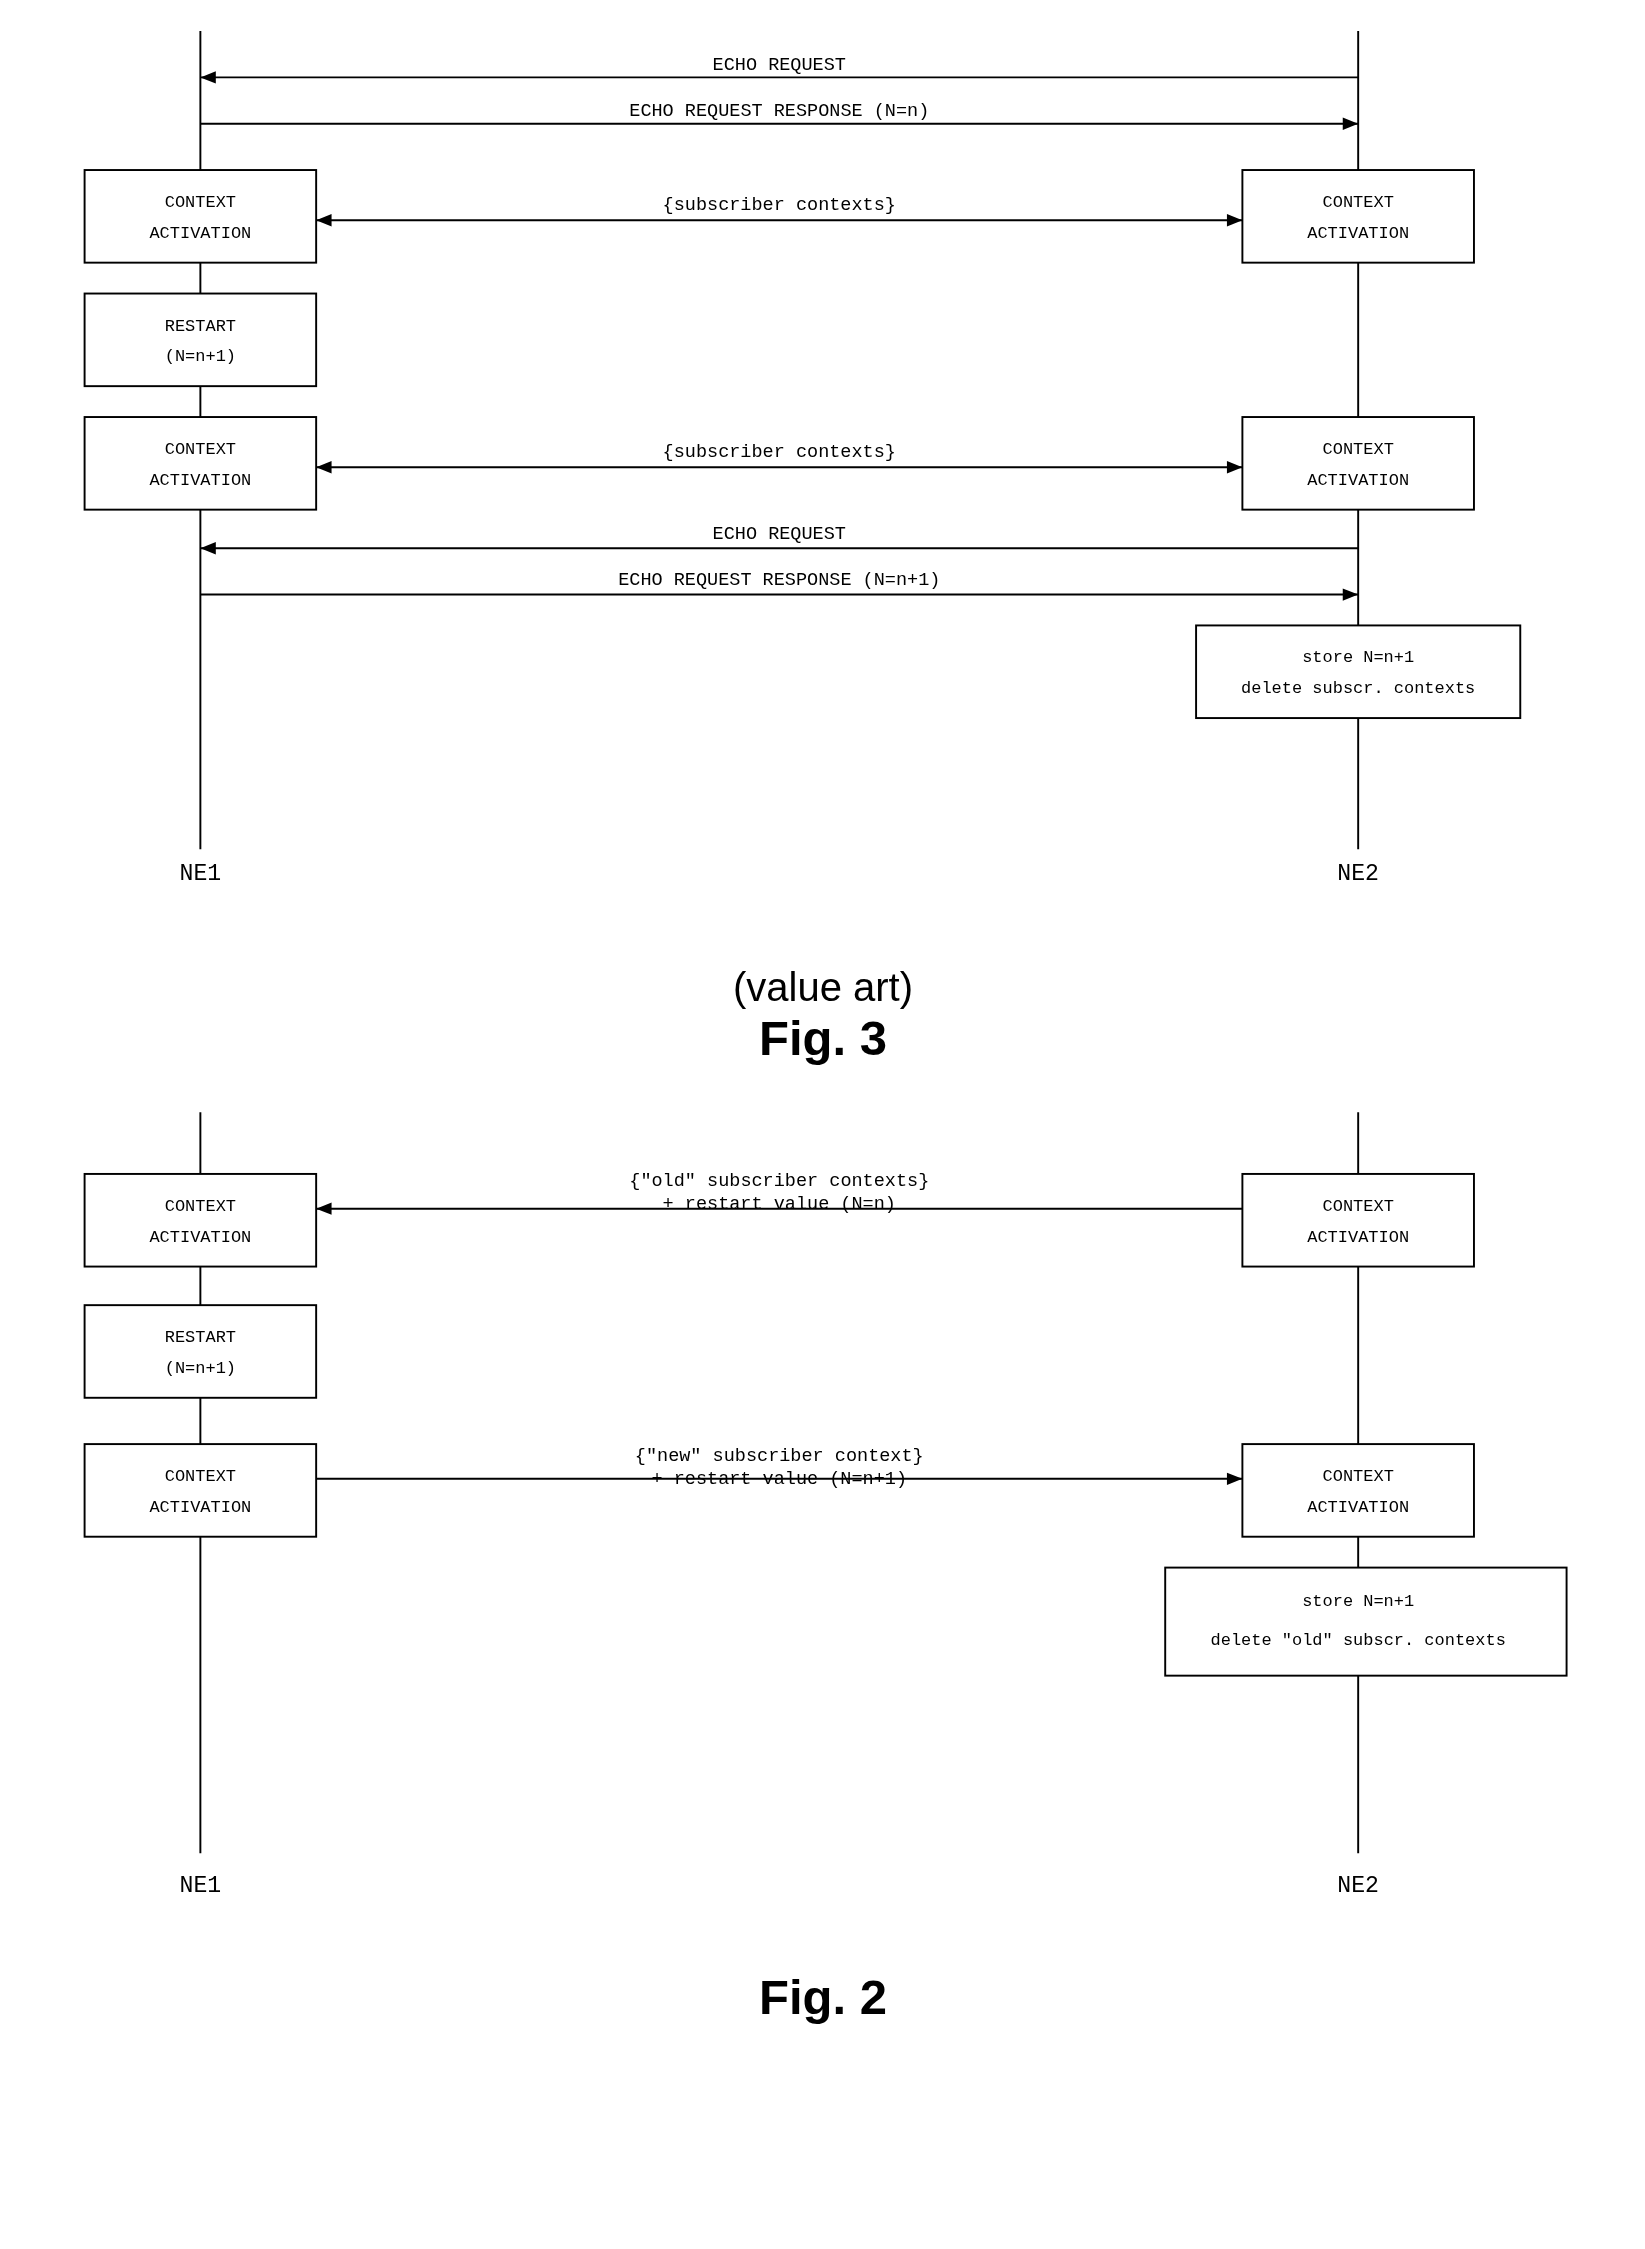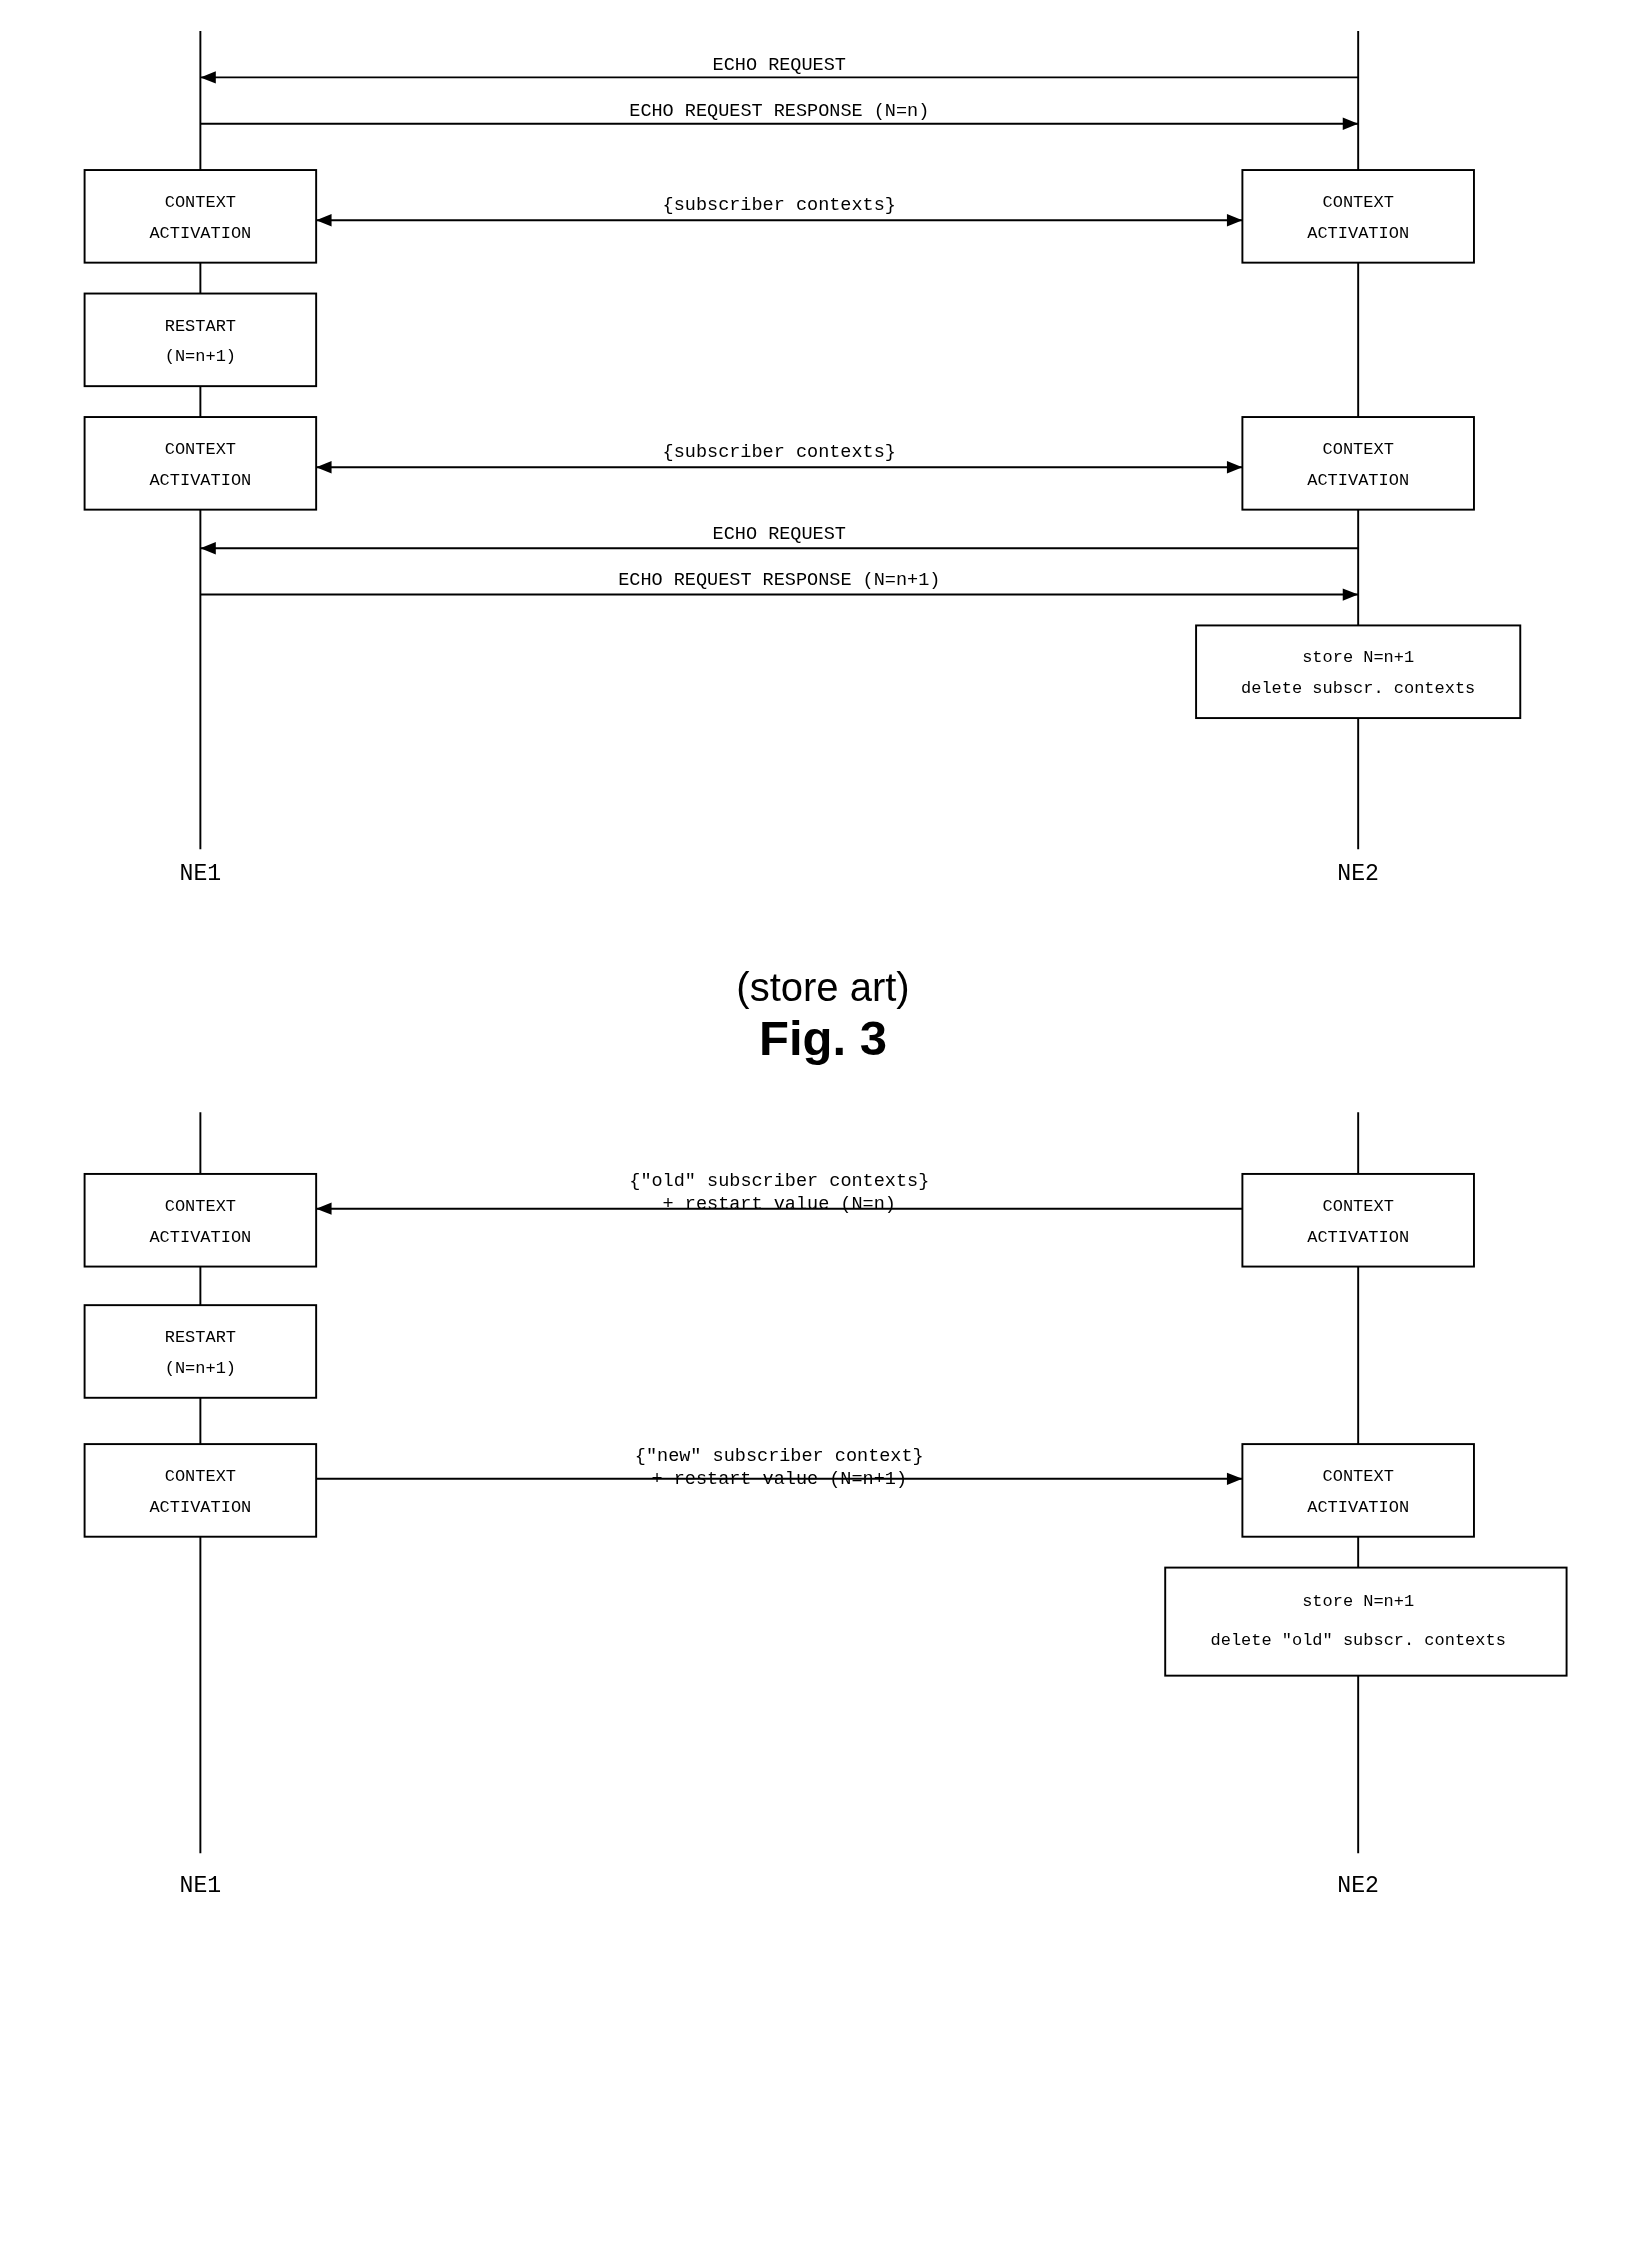--- a/index.html
+++ b/index.html
@@ -140,21 +140,21 @@
       <polygon points="1700,730 1680,722 1680,738" fill="#000"></polygon>
       <text class="msg-text" x="950" y="718">ECHO REQUEST RESPONSE (N=n+1)</text>
 
       <rect class="seq-box" x="1490" y="770" width="420" height="120"></rect>
       <text class="seq-text" x="1700" y="818">store N=n+1</text>
       <text class="seq-text" x="1700" y="858">delete subscr. contexts</text>
 
     </svg>
 
     <div class="fig-title">
-      <span class="prior-art">(store art)</span>
+      <span class="prior-art">(value art)</span>
       <span class="fig-label">Fig. 3</span>
     </div>
   </div>
 
   <div class="figure-container">
     <svg width="1553" height="834" viewBox="0 0 2012 1080">
 
       <line class="lifeline" x1="200" y1="0" x2="200" y2="960"></line>
       <line class="lifeline" x1="1700" y1="0" x2="1700" y2="960"></line>
 
@@ -190,16 +190,19 @@
       <polygon points="1550,475 1530,467 1530,483" fill="#000"></polygon>
       <text class="msg-text" x="950" y="452">{"new" subscriber context}</text>
       <text class="msg-text" x="950" y="482">+ restart value (N=n+1)</text>
 
       <rect class="seq-box" x="1450" y="590" width="520" height="140"></rect>
       <text class="seq-text" x="1700" y="640">store N=n+1</text>
       <text class="seq-text" x="1700" y="690">delete "old" subscr. contexts</text>
 
     </svg>
 
+    <div class="fig-title">
+      <span class="fig-label">Fig. 2</span>
+    </div>
   </div>
 
 </div>
 
 
 </body></html>

